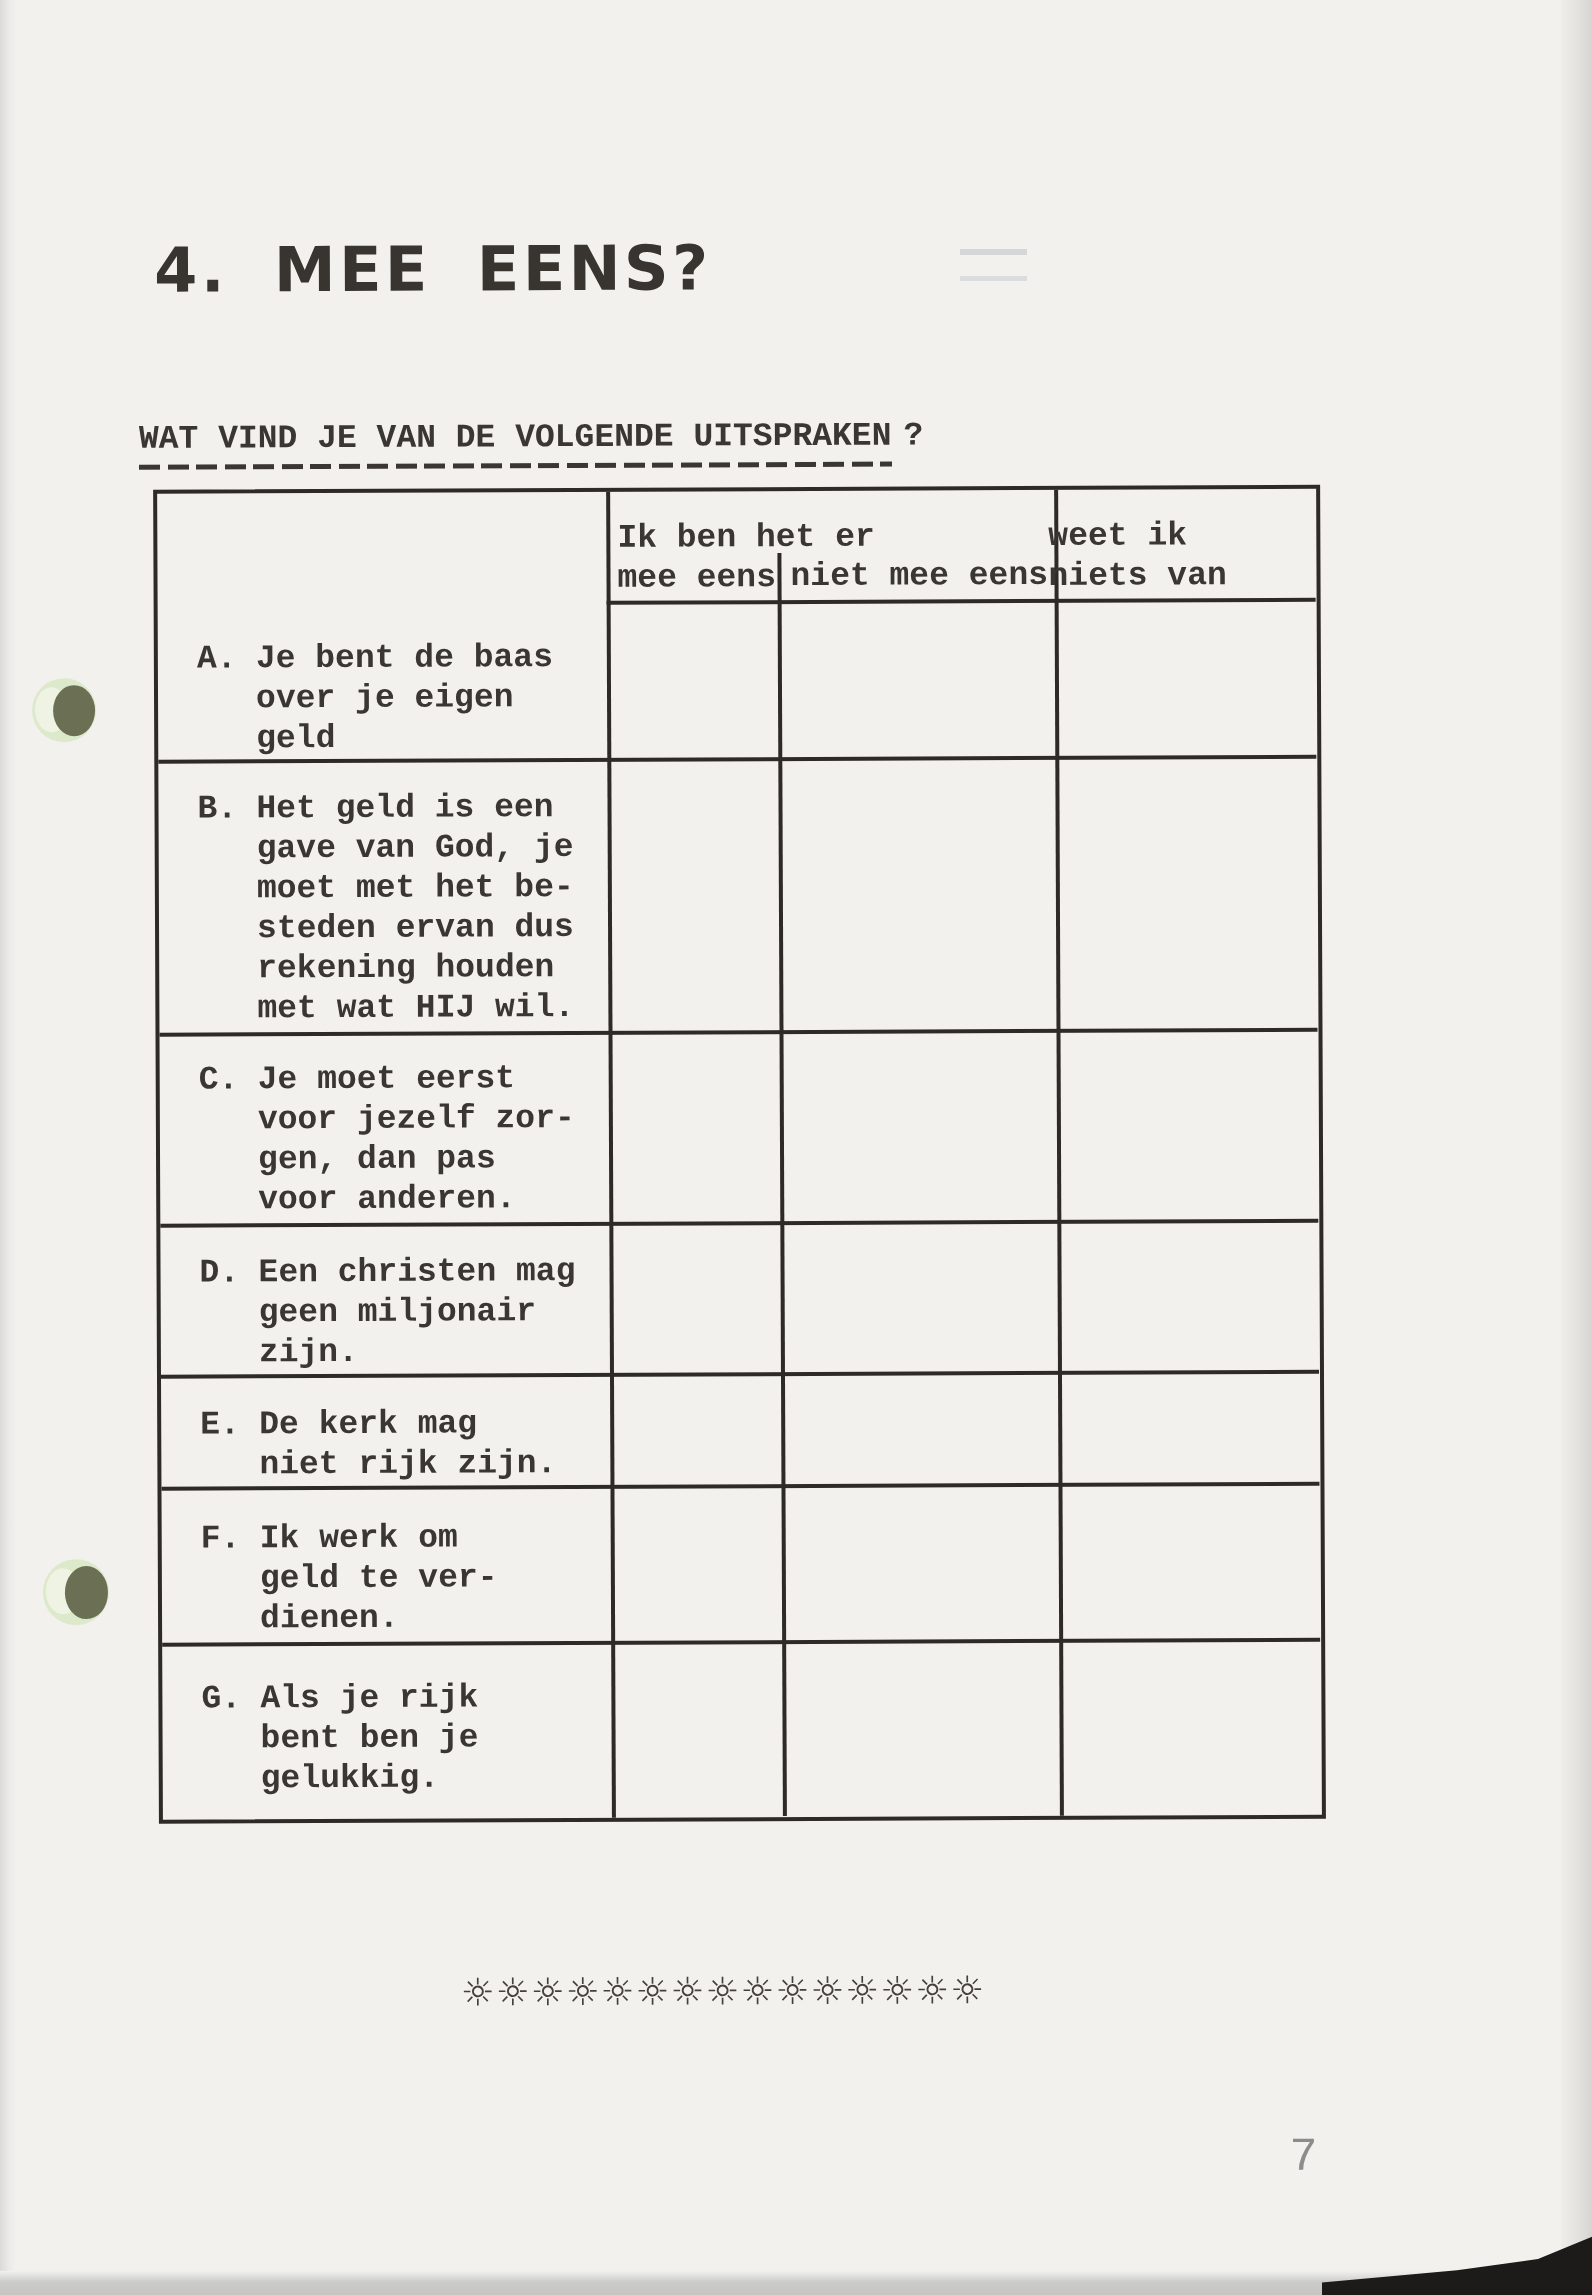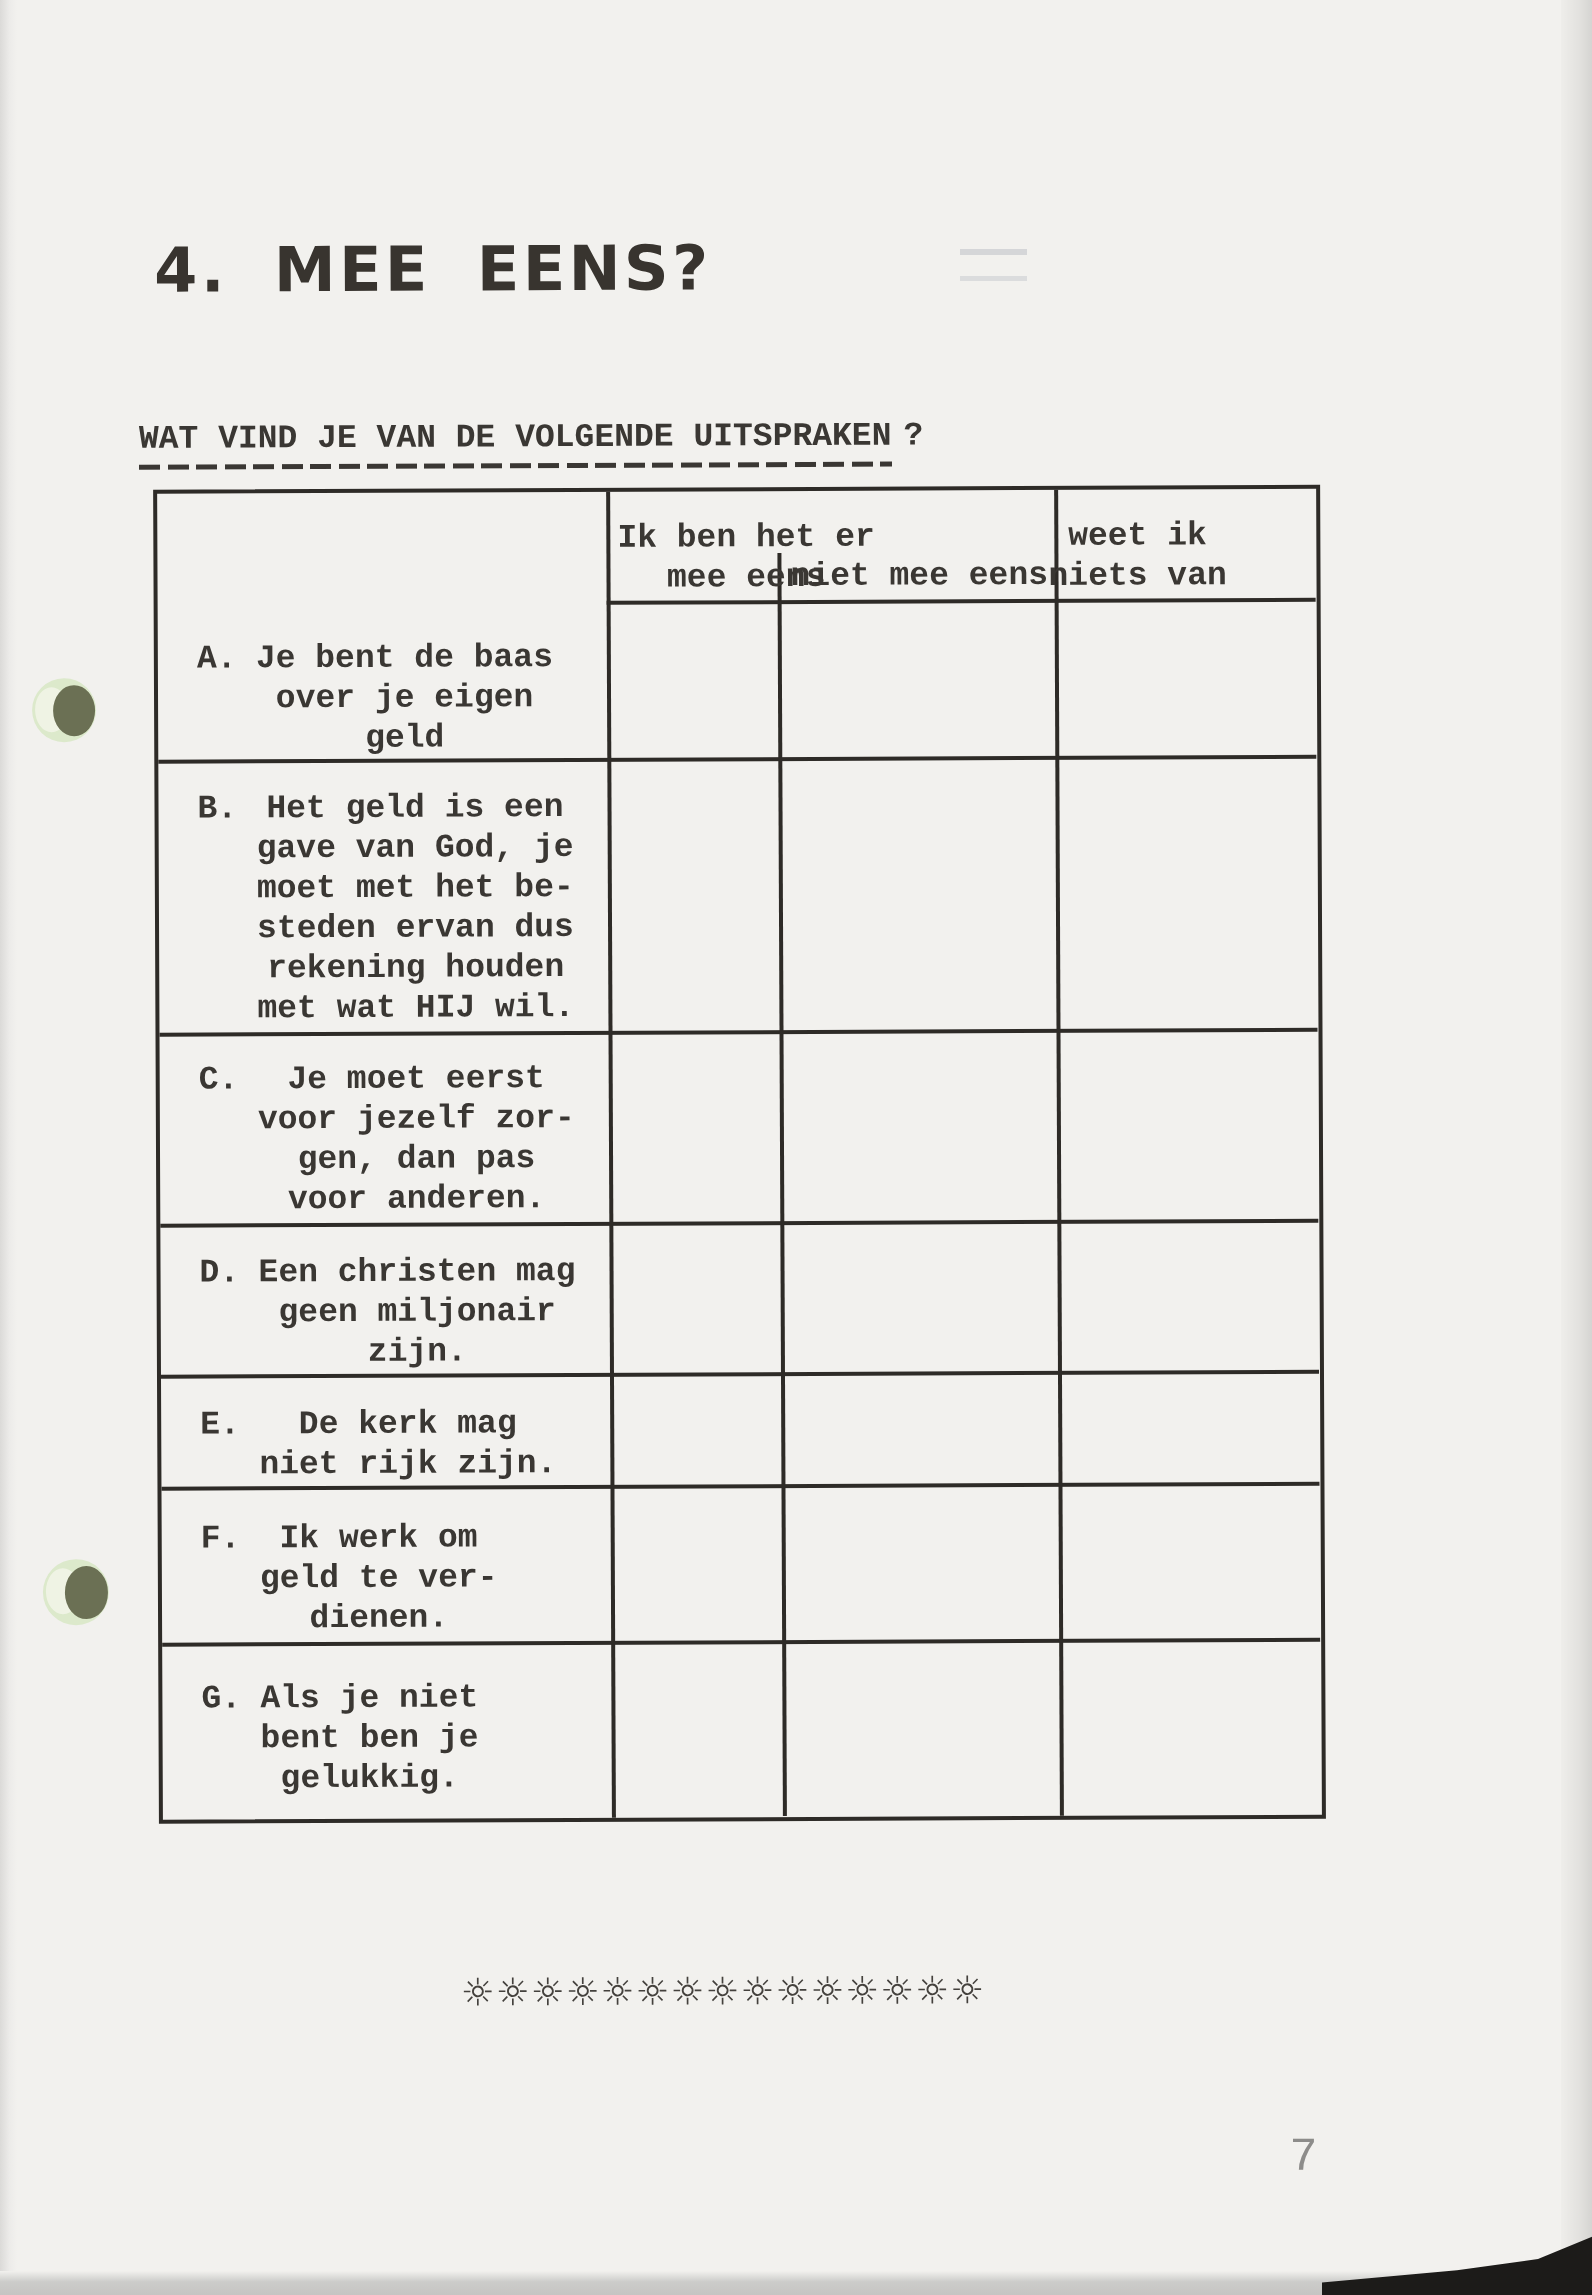--- a/index.html
+++ b/index.html
@@ -3,21 +3,21 @@
 <meta charset="utf-8">
 <style>
   html, body { margin: 0; padding: 0; }
   body {
     width: 1592px; height: 2295px;
     background: #f2f1ee;
     position: relative;
     overflow: hidden;
     font-family: "Liberation Sans", sans-serif;
   }
-  .page { position: absolute; inset: 0; text-align: center; }
+  .page { position: absolute; inset: 0; }
 
   
   .edge-left {
     position: absolute; left: 0; top: 0; width: 17.3px; height: 2295px;
     background: linear-gradient(90deg, #dbdad8, #ecebe9 55%, rgba(242,241,238,0));
   }
   .edge-right {
     position: absolute; right: 0; top: 0; width: 31px; height: 2295px;
     background: linear-gradient(90deg, rgba(0,0,0,0.015), rgba(0,0,0,0.065) 60%, rgba(0,0,0,0.12));
   }
@@ -190,21 +190,21 @@
 niet rijk zijn.</div>
       </div>
       <div class="stmt" style="top:1026px">
         <span class="stmt-label tw">F.</span>
         <div class="stmt-text tw pre">Ik werk om
 geld te ver-
 dienen.</div>
       </div>
       <div class="stmt" style="top:1186px">
         <span class="stmt-label tw">G.</span>
-        <div class="stmt-text tw pre">Als je niet
+        <div class="stmt-text tw pre">Als je rijk
 bent ben je
 gelukkig.</div>
       </div>
 
       <div class="cell" style="left:452px; top:113px; width:167px; height:153px"></div>
       <div class="cell" style="left:623px; top:113px; width:274px; height:153px"></div>
       <div class="cell" style="left:901px; top:113px; width:257px; height:153px"></div>
       <div class="cell" style="left:452px; top:270px; width:167px; height:269px"></div>
       <div class="cell" style="left:623px; top:270px; width:274px; height:269px"></div>
       <div class="cell" style="left:901px; top:270px; width:257px; height:269px"></div>

